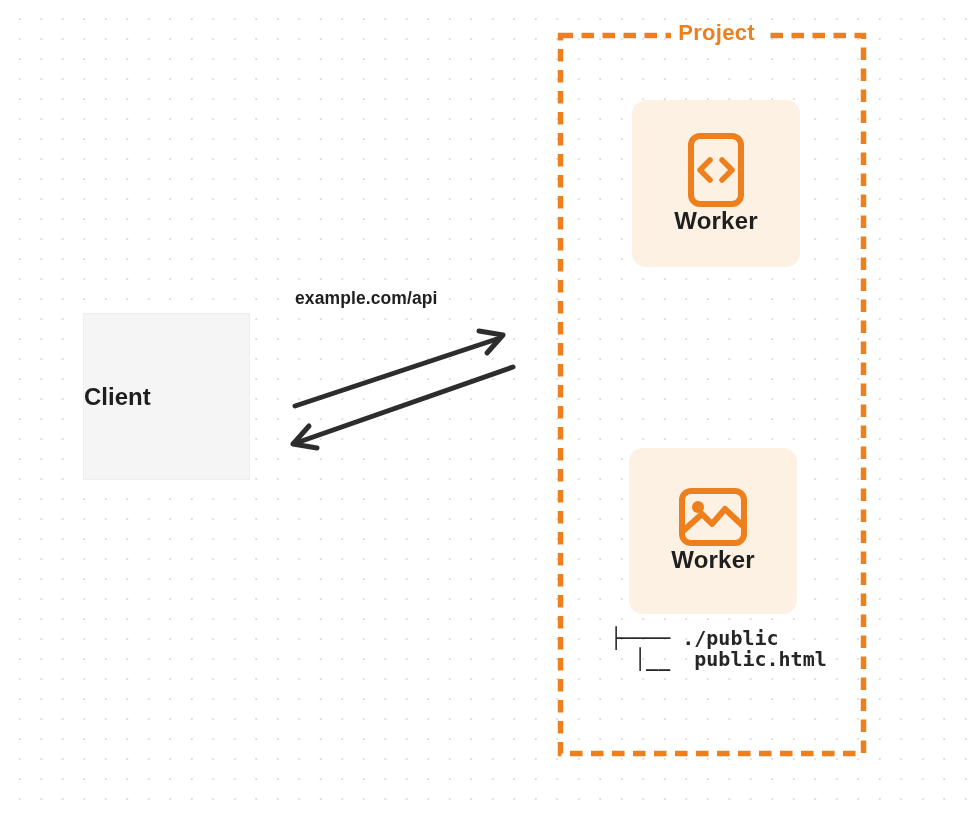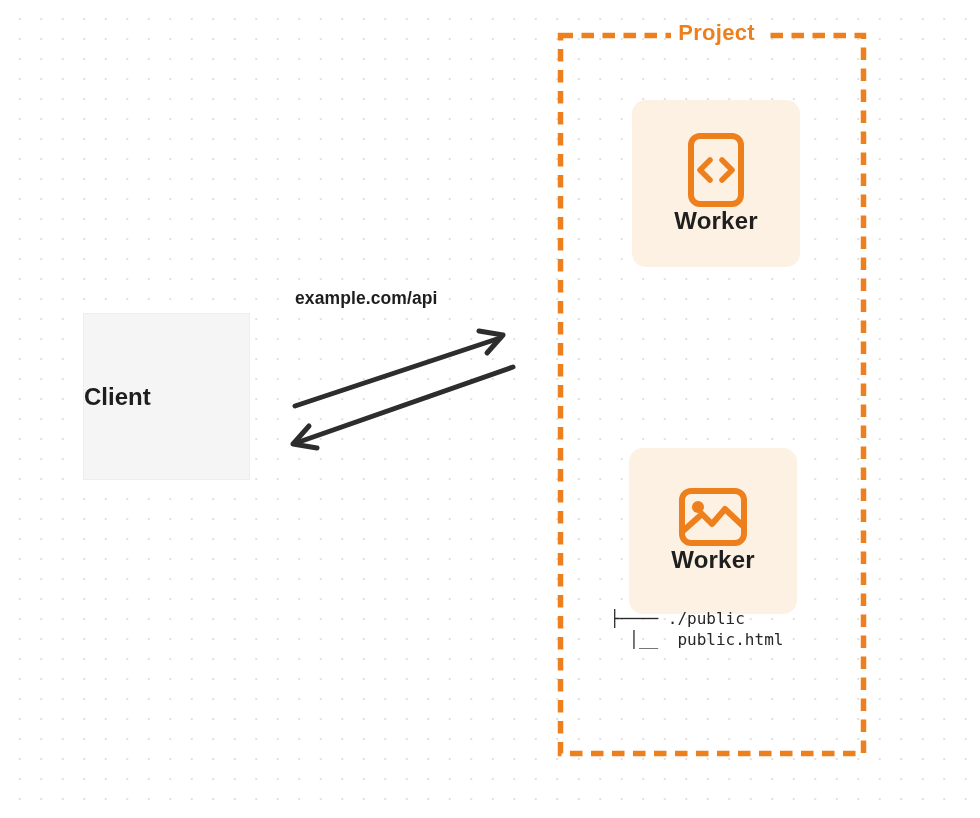--- a/index.html
+++ b/index.html
@@ -38,23 +38,23 @@
     position:absolute; width:168px; background:#fcf1e3; border-radius:14px;
     display:flex; flex-direction:column; align-items:center; justify-content:center;
     z-index:2;
   }
   .card.worker { left:632px; top:100px; height:167px; }
   .card.assets { left:629px; top:448px; height:166px; }
   .card-label { font-size:24px; font-weight:700; color:#1f1f1f; letter-spacing:0.2px; }
   .card .icon { display:block; }
 
   .file-tree {
-    position:absolute; left:610px; top:608px; z-index:2;
+    position:absolute; left:610px; top:628px; z-index:2;
     font-family:"DejaVu Sans Mono", monospace;
-    font-size:16px; line-height:21px; font-weight:400; color:#262626;
+    font-size:20px; line-height:21px; font-weight:700; color:#262626;
   }
   .file-tree div { white-space:pre; }
 </style>
 </head>
 <body>
 
 <div class="canvas">
 
   <svg class="overlay" viewBox="0 0 980 818" aria-hidden="true">
 

